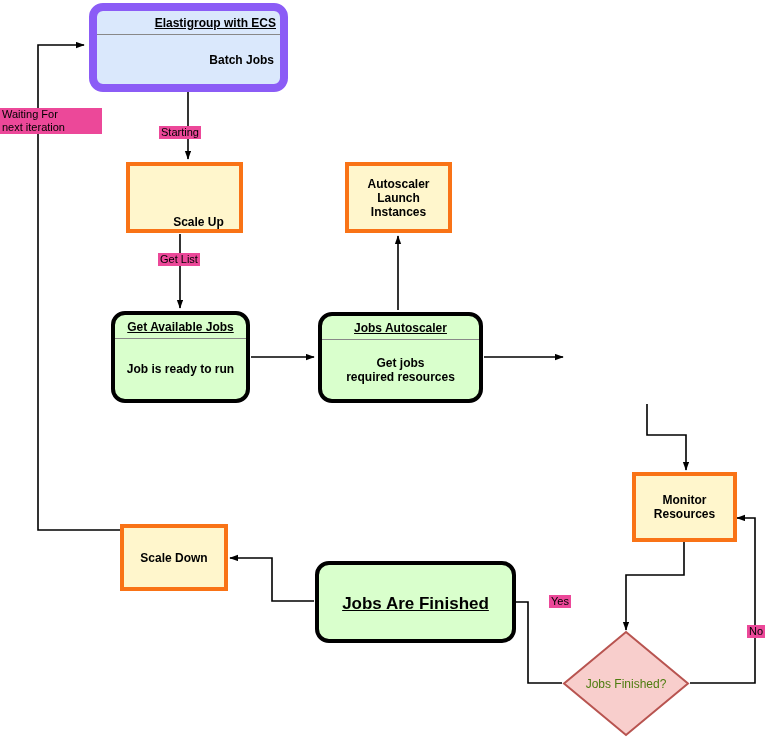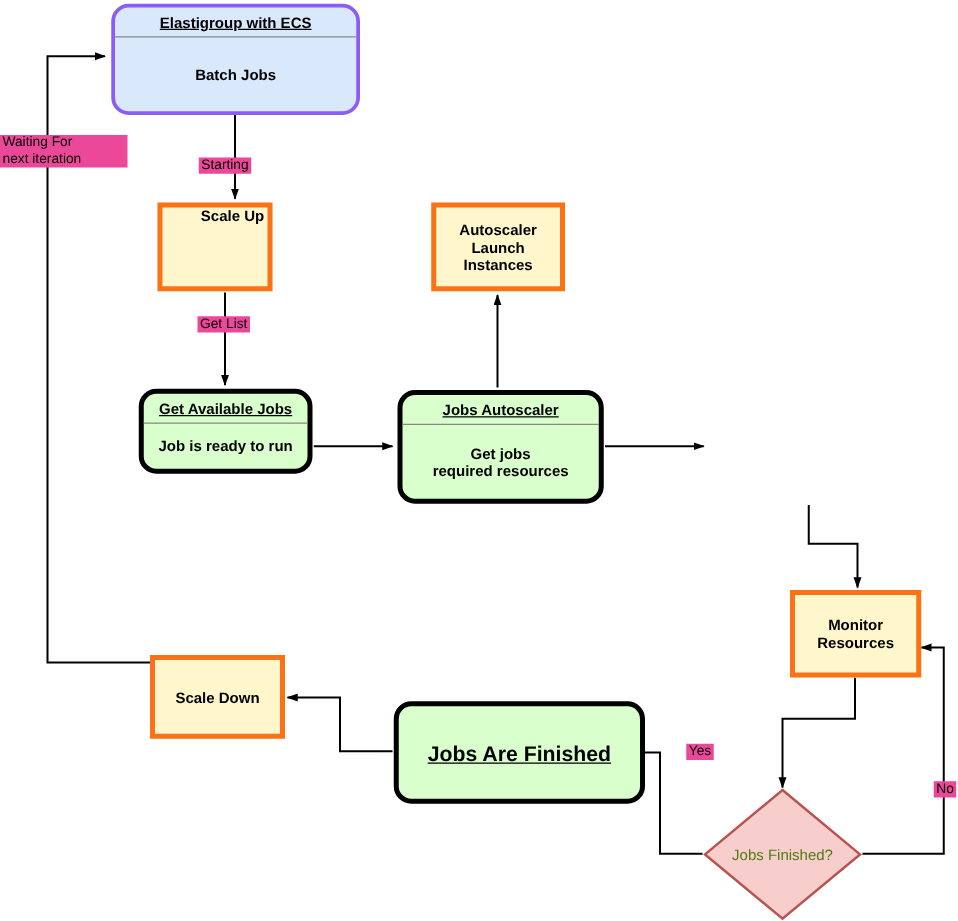--- a/index.html
+++ b/index.html
@@ -35,22 +35,23 @@
   }
   .node-sharp {
     border: 4px solid #f97316;
   }
   .node-round {
     border: 4px solid #000000;
     border-radius: 14px;
   }
   .node-blue {
     background: #dae8fc;
-    border: 3px solid #8b5cf6;
+    border: 8px solid #8b5cf6;
     border-radius: 14px;
+    align-items: flex-end;
   }
   .node-yellow { background: #fff6cc; }
   .node-green  { background: #d9ffcc; }
 
   .title {
     font-weight: bold;
     font-size: 12px;
     color: #000;
     text-decoration: underline;
     padding: 5px 4px 4px 4px;
@@ -148,31 +149,31 @@
 
     <path d="M120,530 L38,530 L38,45 L84,45" stroke="#000" stroke-width="1.6" fill="none" marker-end="url(#arrow)"></path>
   </svg>
 
   <div class="node node-blue" style="left:89px; top:3px; width:199px; height:89px;">
     <div class="title">Elastigroup with ECS</div>
     <div class="divider"></div>
     <div class="bodytext">Batch Jobs</div>
   </div>
 
-  <div class="node node-sharp node-yellow" style="left:126px; top:162px; width:92px; height:71px; justify-content:flex-start;padding-left:28px;">
+  <div class="node node-sharp node-yellow" style="left:126px; top:162px; width:117px; height:71px; justify-content:flex-end;padding-left:28px;">
     <div class="plainlabel">Scale Up</div>
   </div>
 
   <div class="node node-sharp node-yellow" style="left:345px; top:162px; width:107px; height:71px;">
     <div class="plainlabel">Autoscaler
 Launch
 Instances</div>
   </div>
 
-  <div class="node node-round node-green" style="left:111px; top:311px; width:139px; height:68px;">
+  <div class="node node-round node-green" style="left:111px; top:311px; width:139px; height:92px;">
     <div class="title">Get Available Jobs</div>
     <div class="divider"></div>
     <div class="bodytext">Job is ready to run</div>
   </div>
 
   <div class="node node-round node-green" style="left:318px; top:312px; width:165px; height:91px;">
     <div class="title">Jobs Autoscaler</div>
     <div class="divider"></div>
     <div class="bodytext">Get jobs
 required resources</div>

